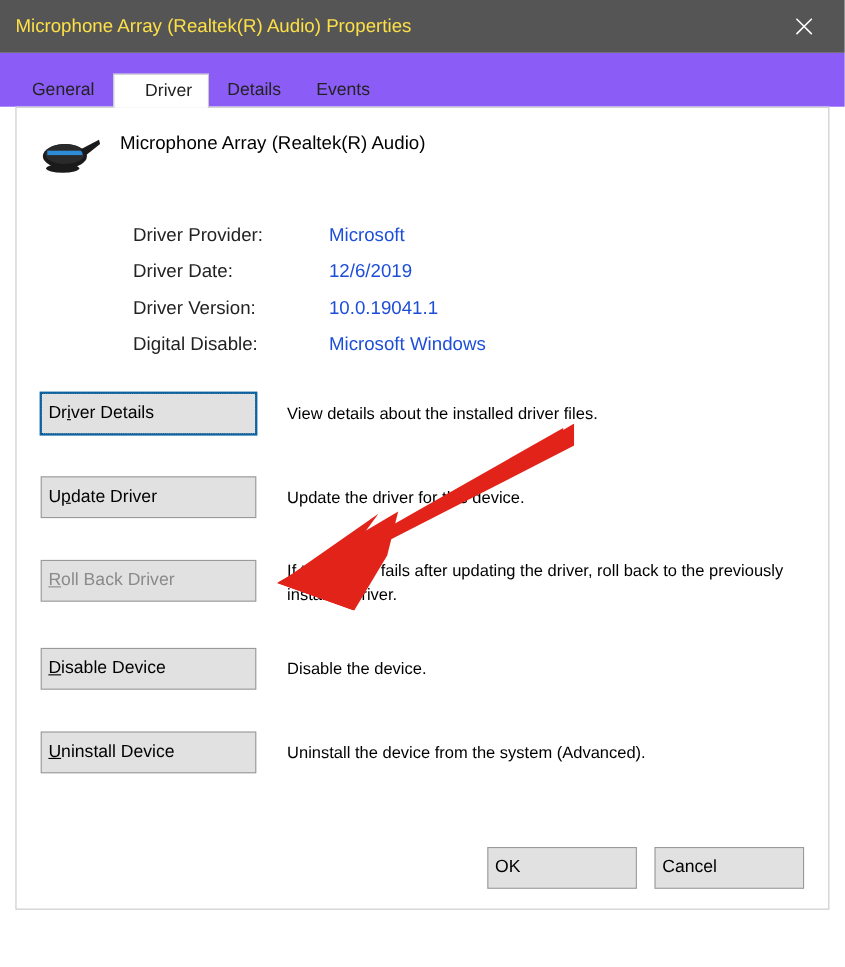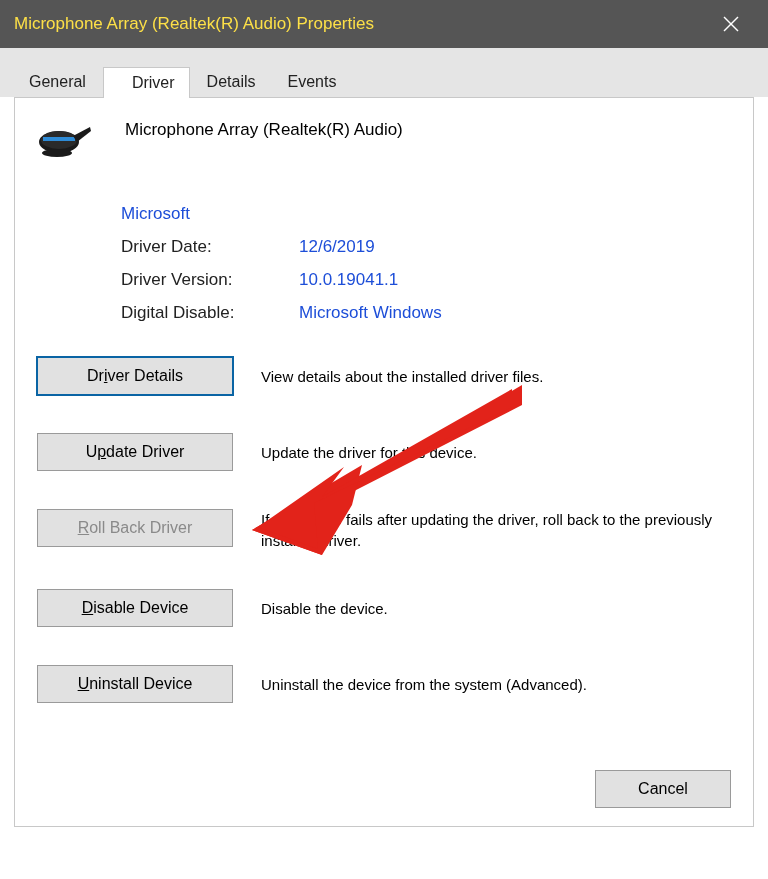--- a/index.html
+++ b/index.html
@@ -30,21 +30,21 @@
     height: 48px;
     display: flex;
     align-items: center;
     justify-content: center;
     cursor: default;
   }
   .tabstrip {
     display: flex;
     align-items: flex-start;
     padding: 18px 14px 0 14px;
-    background: #e5e5e5;
+    background: #8b5cf6;
   }
   .tab {
     padding: 6px 14px 6px 14px;
     font-size: 16px;
     color: #222;
     border: 1px solid transparent;
     border-bottom: none;
     cursor: default;
     margin-right: 2px;
   }
@@ -60,21 +60,21 @@
     margin: 0 14px 0 14px;
     border: 1px solid #c8c8c8;
     padding: 20px 22px 16px 22px;
     background: #fff;
     position: relative;
     height: 730px;
   }
   .device-header {
     display: flex;
     align-items: flex-start;
-    gap: 32px;
+    gap: 16px;
     margin-bottom: 44px;
   }
   .device-icon {
     width: 56px;
     height: 42px;
   }
   .device-name {
     font-size: 17px;
     padding-top: 2px;
   }
@@ -104,21 +104,21 @@
   .btn {
     width: 196px;
     height: 38px;
     background: #e1e1e1;
     border: 1px solid #9a9a9a;
     font-size: 16px;
     font-family: inherit;
     cursor: default;
     display: inline-flex;
     align-items: center;
-    justify-content: center;
+    justify-content: flex-start;
     flex-shrink: 0;
   }
   .btn.focus {
     outline: 2px solid #0a64a4;
     outline-offset: -1px;
     border: 1px dotted #000;
   }
   .btn:disabled {
     color: #8a8a8a;
   }
@@ -173,20 +173,21 @@
         <rect x="6" y="19" width="32" height="4" fill="#2e8bd6"></rect>
         <path d="M 36 18 L 53 9 L 54 13 L 40 24 Z" fill="#1a1a1a"></path>
         <ellipse cx="20" cy="35" rx="15" ry="4" fill="#1a1a1a"></ellipse>
       </svg>
     </div>
     <div class="device-name">Microphone Array (Realtek(R) Audio)</div>
   </div>
 
   <div class="info-grid">
     <div class="info-row">
+      <div class="info-label">Driver Provider:</div>
       <div class="info-value">Microsoft</div>
     </div>
     <div class="info-row">
       <div class="info-label">Driver Date:</div>
       <div class="info-value">12/6/2019</div>
     </div>
     <div class="info-row">
       <div class="info-label">Driver Version:</div>
       <div class="info-value">10.0.19041.1</div>
     </div>
@@ -235,20 +236,21 @@
   <div class="action-row">
     <button class="btn">
         <span></span>
         <span class="underline">U</span>
         <span>ninstall Device</span>
       </button>
     <div class="action-desc">Uninstall the device from the system (Advanced).</div>
   </div>
 
   <div class="footer">
+    <button class="btn">OK</button>
     <button class="btn">Cancel</button>
   </div>
 
 </div>
 
 <svg class="annot-arrow" width="270" height="170" viewBox="0 0 270 170">
   <polygon points="270,0 65,120 95,90 0,145 70,170 65,125 270,20" fill="#e2231a"></polygon>
   <polygon points="0,145 110,80 100,120 70,170" fill="#e2231a"></polygon>
   <path d="M 260 4 L 70 112 L 92 82 L 6 142 L 66 164 L 62 118 L 260 22 Z" fill="#e2231a"></path>
 </svg>

